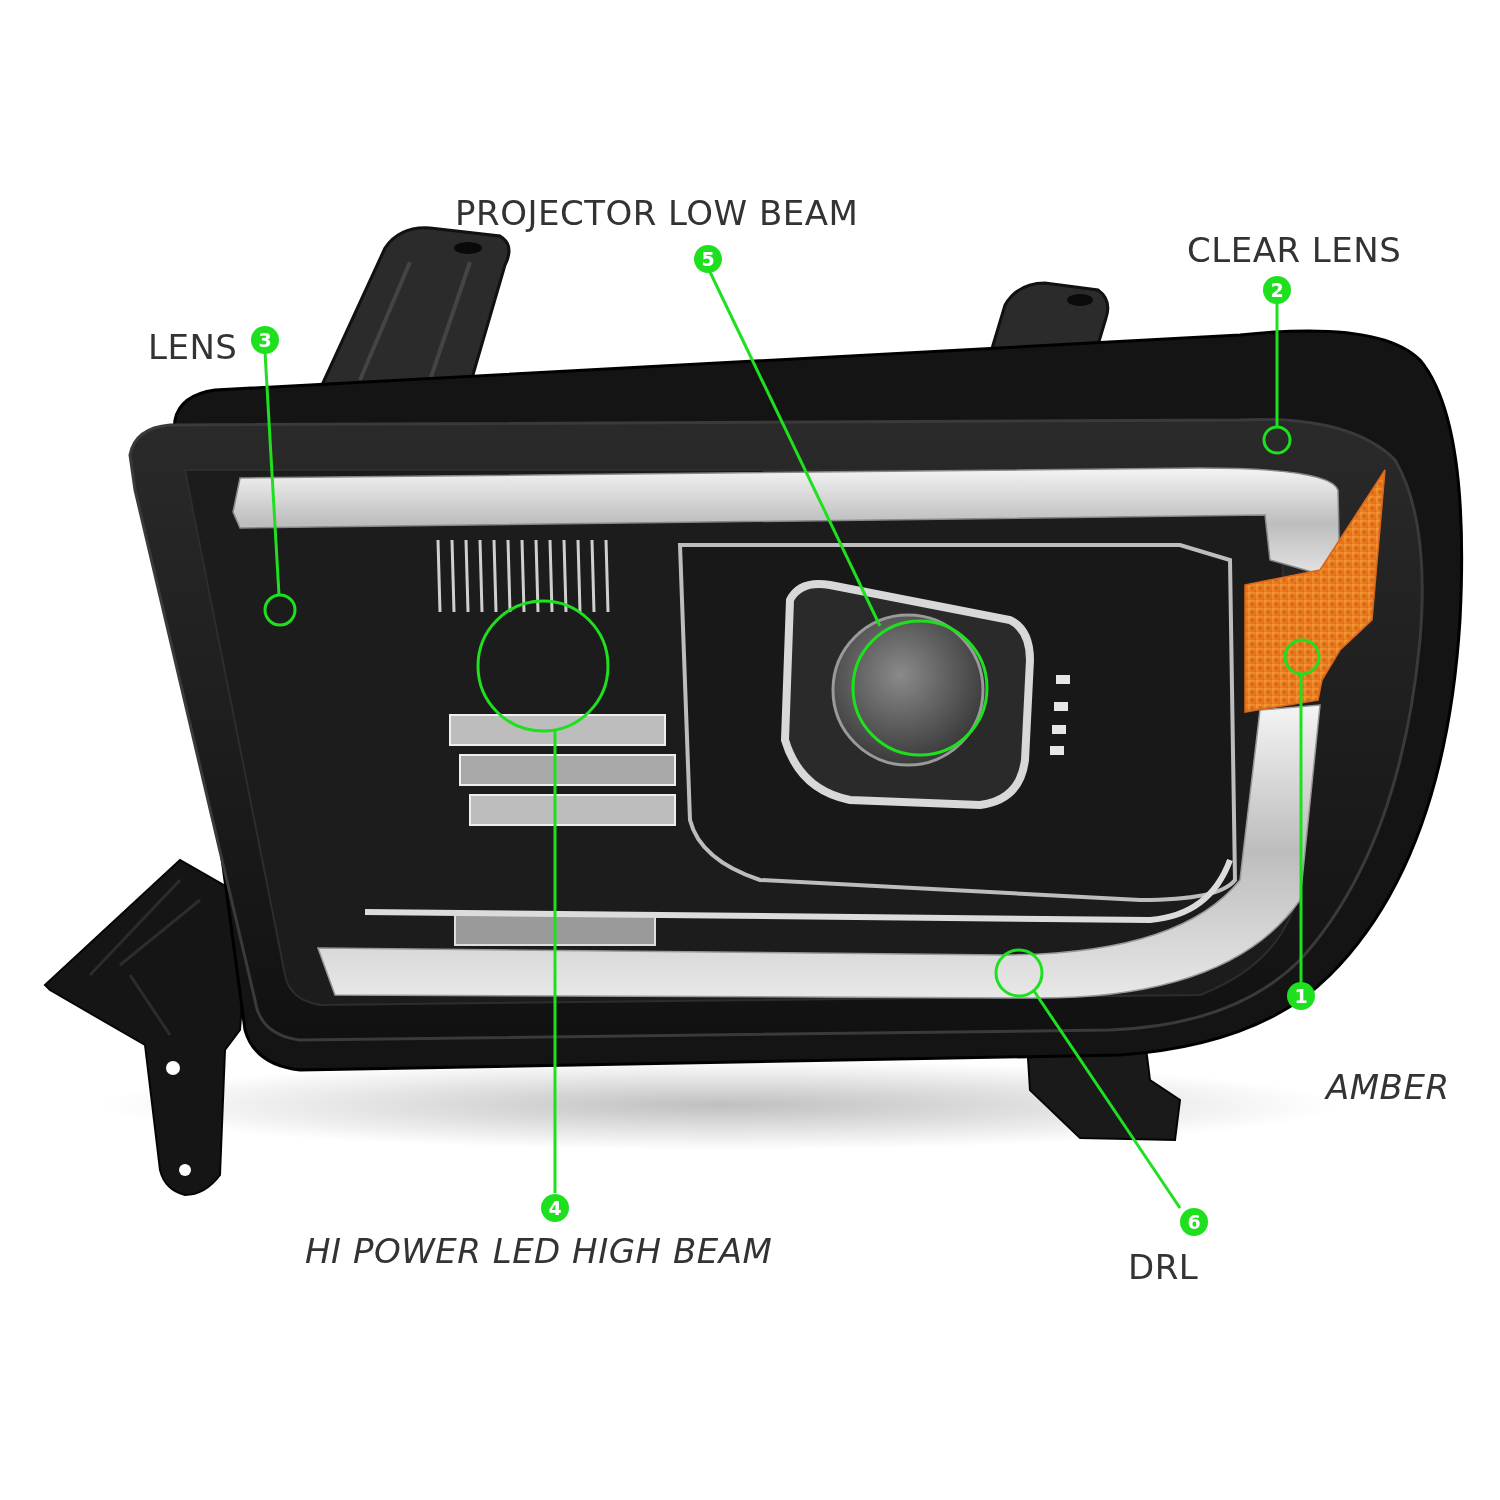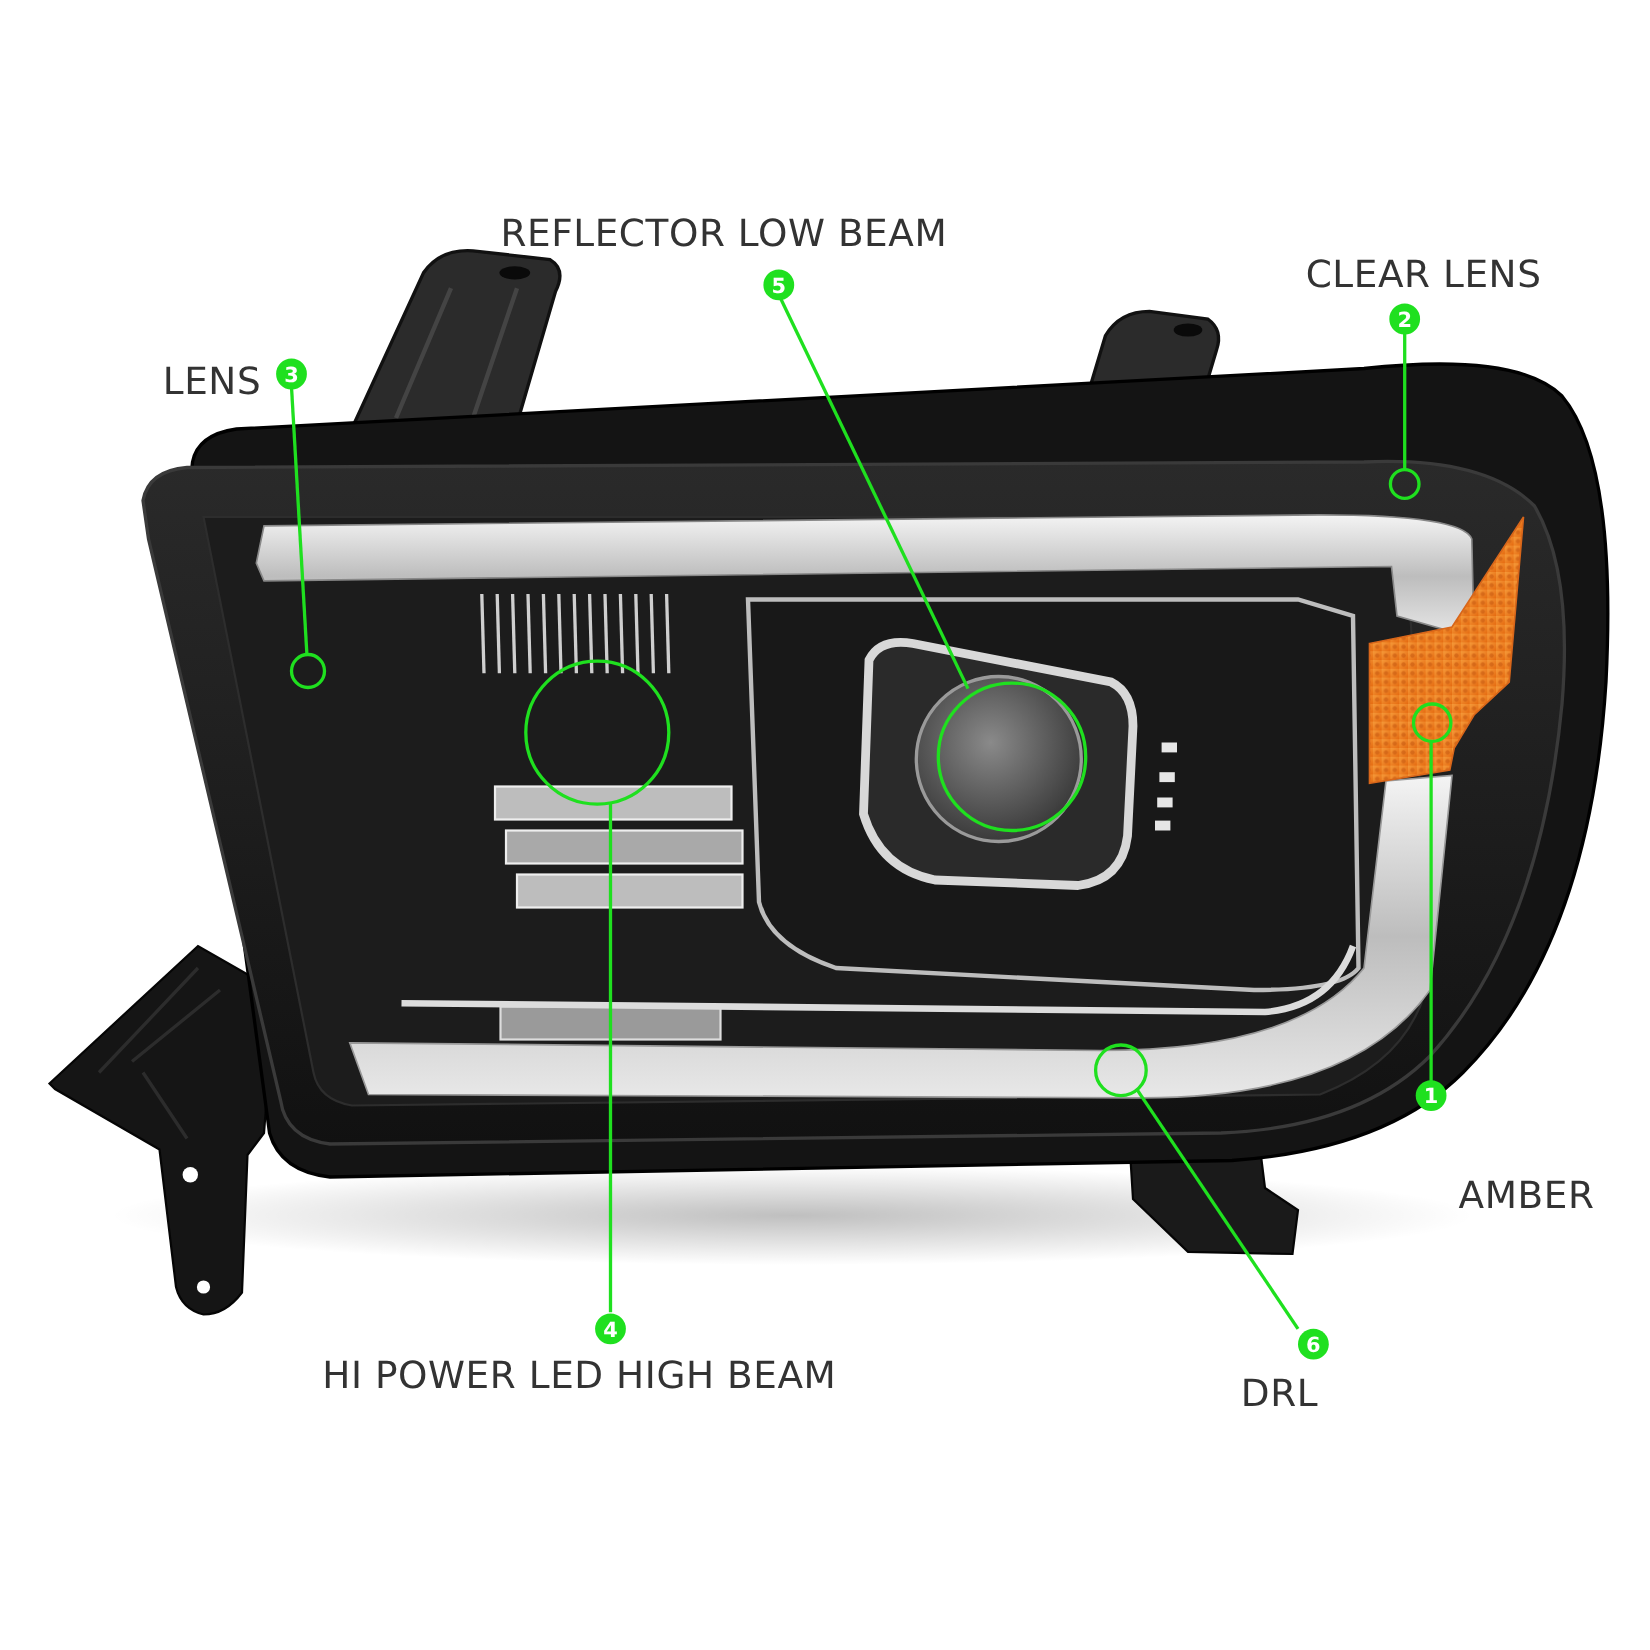--- a/index.html
+++ b/index.html
@@ -9,26 +9,26 @@
   .label { position: absolute; color: #333333; font-size: 34px; line-height: 46px;
            letter-spacing: 0.5px; white-space: pre; }
 </style>
 </head>
 <body>
 
 <div class="label" style="left:148px; top:232px;">
   <div>LENS</div>
   <div>HOUSING</div>
 </div>
-<div class="label" style="left:455px; top:190px;">REFLECTOR LOW BEAM</div>
+<div class="label" style="left:455px; top:190px;">PROJECTOR LOW BEAM</div>
 <div class="label" style="left:1187px; top:227px;">CLEAR LENS</div>
 <div class="label" style="left:1252px; top:972px;">
-  <div style="padding-left:74px;">AMBER</div>
+  <div style="padding-left:74px;font-style:italic;">AMBER</div>
 </div>
-<div class="label" style="left:293px; top:1228px;">HI POWER LED HIGH BEAM</div>
+<div class="label" style="left:305px; top:1228px;font-style:italic;">HI POWER LED HIGH BEAM</div>
 <div class="label" style="left:1128px; top:1244px;">DRL</div>
 
 <svg id="stage" viewBox="0 0 1500 1500" xmlns="http://www.w3.org/2000/svg">
   <defs>
     <linearGradient id="gHousing" x1="0" y1="0" x2="0" y2="1">
       <stop offset="0" stop-color="#2a2a2a"></stop>
       <stop offset="1" stop-color="#111111"></stop>
     </linearGradient>
     <linearGradient id="gChrome" x1="0" y1="0" x2="0" y2="1">
       <stop offset="0" stop-color="#f4f4f4"></stop>

